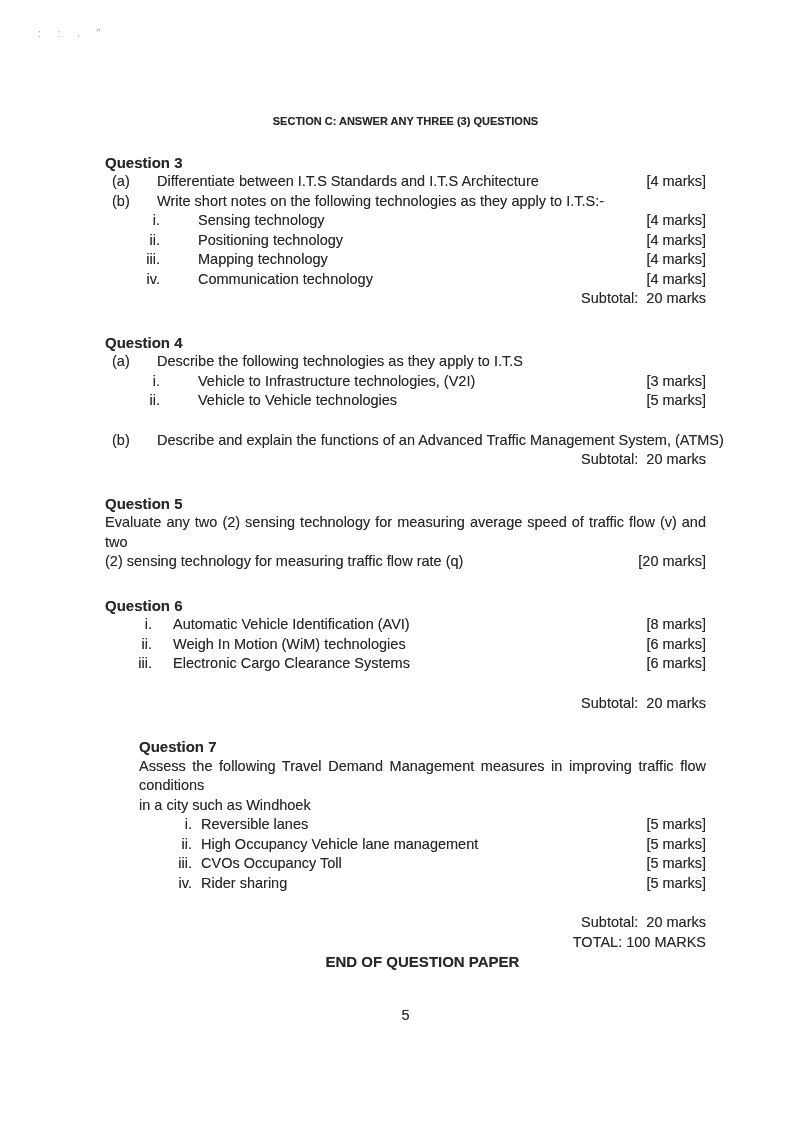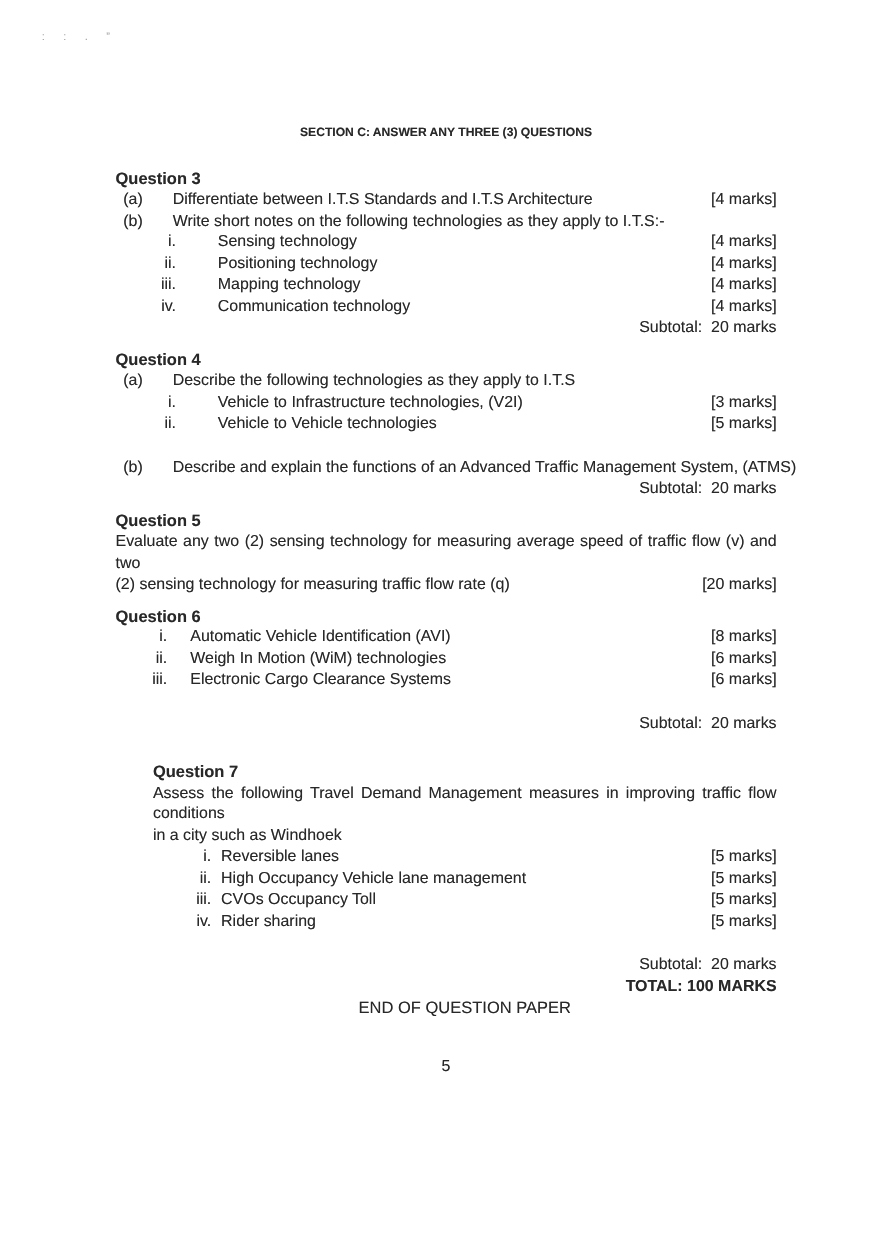--- a/index.html
+++ b/index.html
@@ -17,42 +17,42 @@
   .corner-marks {
     position:absolute; left:38px; top:24px;
     color:#9a9a9a; font-size:10px; letter-spacing:7px;
     text-shadow:none;
   }
   .content {
     position:absolute; left:105px; top:112px; width:601px;
   }
   .section-heading { text-align:center; font-weight:bold; font-size:11px; }
   .q-title { font-weight:bold; font-size:15px; }
-  .q-block { margin-top:9px; }
+  .q-block { margin-top:24px; }
   .gap-sm { margin-top:20px; }
   .gap-md { margin-top:24px; }
 
   .lrow { display:flex; }                 
   .llabel { width:45px; padding-left:7px; flex-shrink:0; }
   .ltext  { flex:1; white-space:nowrap; }
   .row { display:flex; }                  
   .marks { margin-left:auto; white-space:pre; padding-left:10px; }
 
   .num-a { width:55px; text-align:right; flex-shrink:0; }  
   .txt-a { margin-left:38px; }
   .num-b { width:47px; text-align:right; flex-shrink:0; }  
   .txt-b { margin-left:21px; }
   .num-c { width:53px; text-align:right; flex-shrink:0; }  
   .txt-c { margin-left:9px; }
 
   .just { text-align:justify; text-align-last:justify; }
   .line2 { display:flex; }
   .subtotal { text-align:right; font-weight:normal; white-space:pre; }
-  .total-line { text-align:right; font-weight:bold; white-space:pre; }
-  .end-note { text-align:center; font-weight:normal; font-size:15px; }
+  .total-line { text-align:right; font-weight:normal; white-space:pre; }
+  .end-note { text-align:center; font-weight:bold; font-size:15px; }
   .page-number { text-align:center; margin-top:34px; }
 </style>
 </head>
 <body>
 
 <div class="page">
 
   <div class="corner-marks">: :  .  ”</div>
 
   <div class="content">

